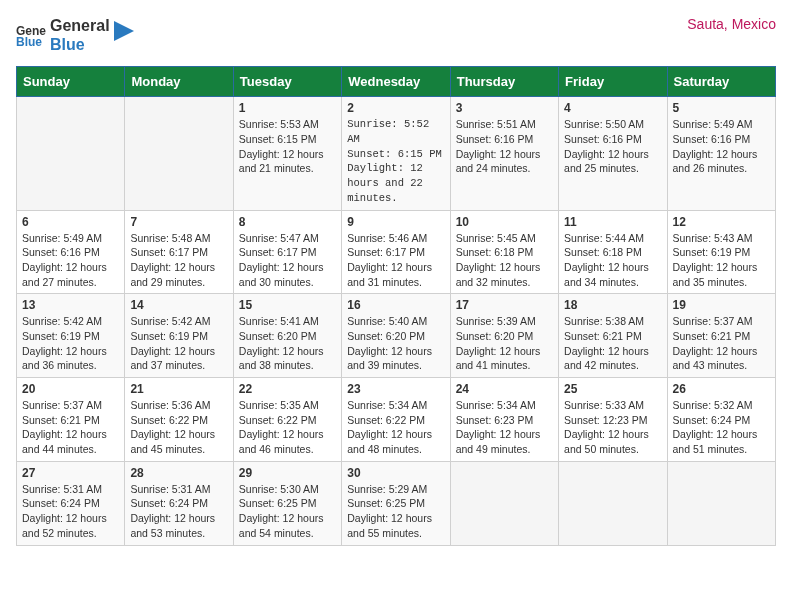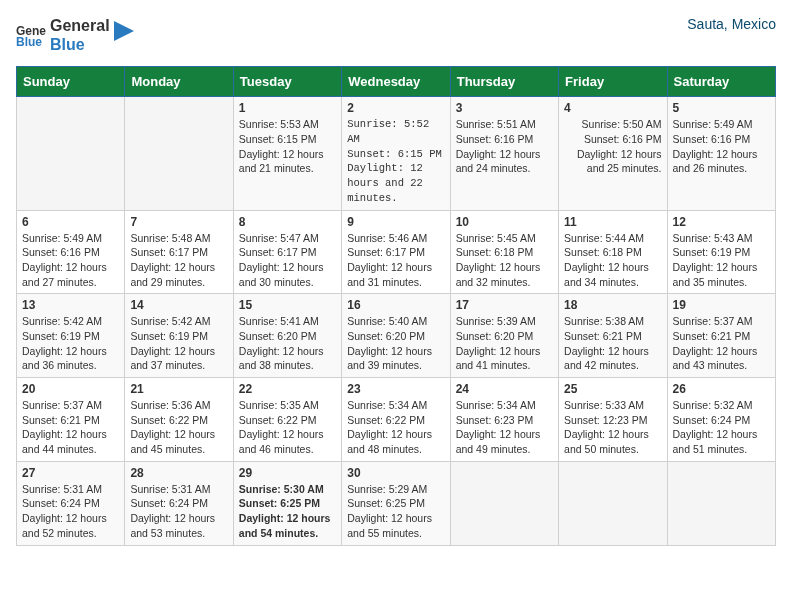--- a/index.html
+++ b/index.html
@@ -28,21 +28,21 @@
     .title-area {
       text-align: right;
     }
     .month-title {
       font-size: 28px;
       font-weight: bold;
       color: #333;
     }
     .subtitle {
       font-size: 14px;
-      color: #0c4a6e;
+      color: #be185d;
     }
     .calendar {
       width: 100%;
       border-collapse: collapse;
       border: 1px solid #ccc;
     }
     .calendar th {
       background-color: #15803d;
       color: #fff;
       font-size: 13px;
@@ -133,21 +133,21 @@
 Daylight: 12 hours and 22 minutes.</div>
         </td>
         <td>
           <div class="day-number">3</div>
           <div class="day-info" style="white-space: pre-line;">Sunrise: 5:51 AM
 Sunset: 6:16 PM
 Daylight: 12 hours and 24 minutes.</div>
         </td>
         <td>
           <div class="day-number">4</div>
-          <div class="day-info" style="white-space: pre-line; text-align: right;">Sunrise: 5:50 AM
+          <div class="day-info" style="white-space: pre-line;">Sunrise: 5:50 AM
 Sunset: 6:16 PM
 Daylight: 12 hours and 25 minutes.</div>
         </td>
         <td>
           <div class="day-number">5</div>
           <div class="day-info" style="white-space: pre-line;">Sunrise: 5:49 AM
 Sunset: 6:16 PM
 Daylight: 12 hours and 26 minutes.</div>
         </td>
       </tr>
@@ -291,21 +291,21 @@
 Daylight: 12 hours and 52 minutes.</div>
         </td>
         <td>
           <div class="day-number">28</div>
           <div class="day-info" style="white-space: pre-line;">Sunrise: 5:31 AM
 Sunset: 6:24 PM
 Daylight: 12 hours and 53 minutes.</div>
         </td>
         <td>
           <div class="day-number">29</div>
-          <div class="day-info" style="white-space: pre-line; font-weight: bold;">Sunrise: 5:30 AM
+          <div class="day-info" style="white-space: pre-line;">Sunrise: 5:30 AM
 Sunset: 6:25 PM
 Daylight: 12 hours and 54 minutes.</div>
         </td>
         <td>
           <div class="day-number">30</div>
           <div class="day-info" style="white-space: pre-line;">Sunrise: 5:29 AM
 Sunset: 6:25 PM
 Daylight: 12 hours and 55 minutes.</div>
         </td>
         <td class="empty-cell"></td>

